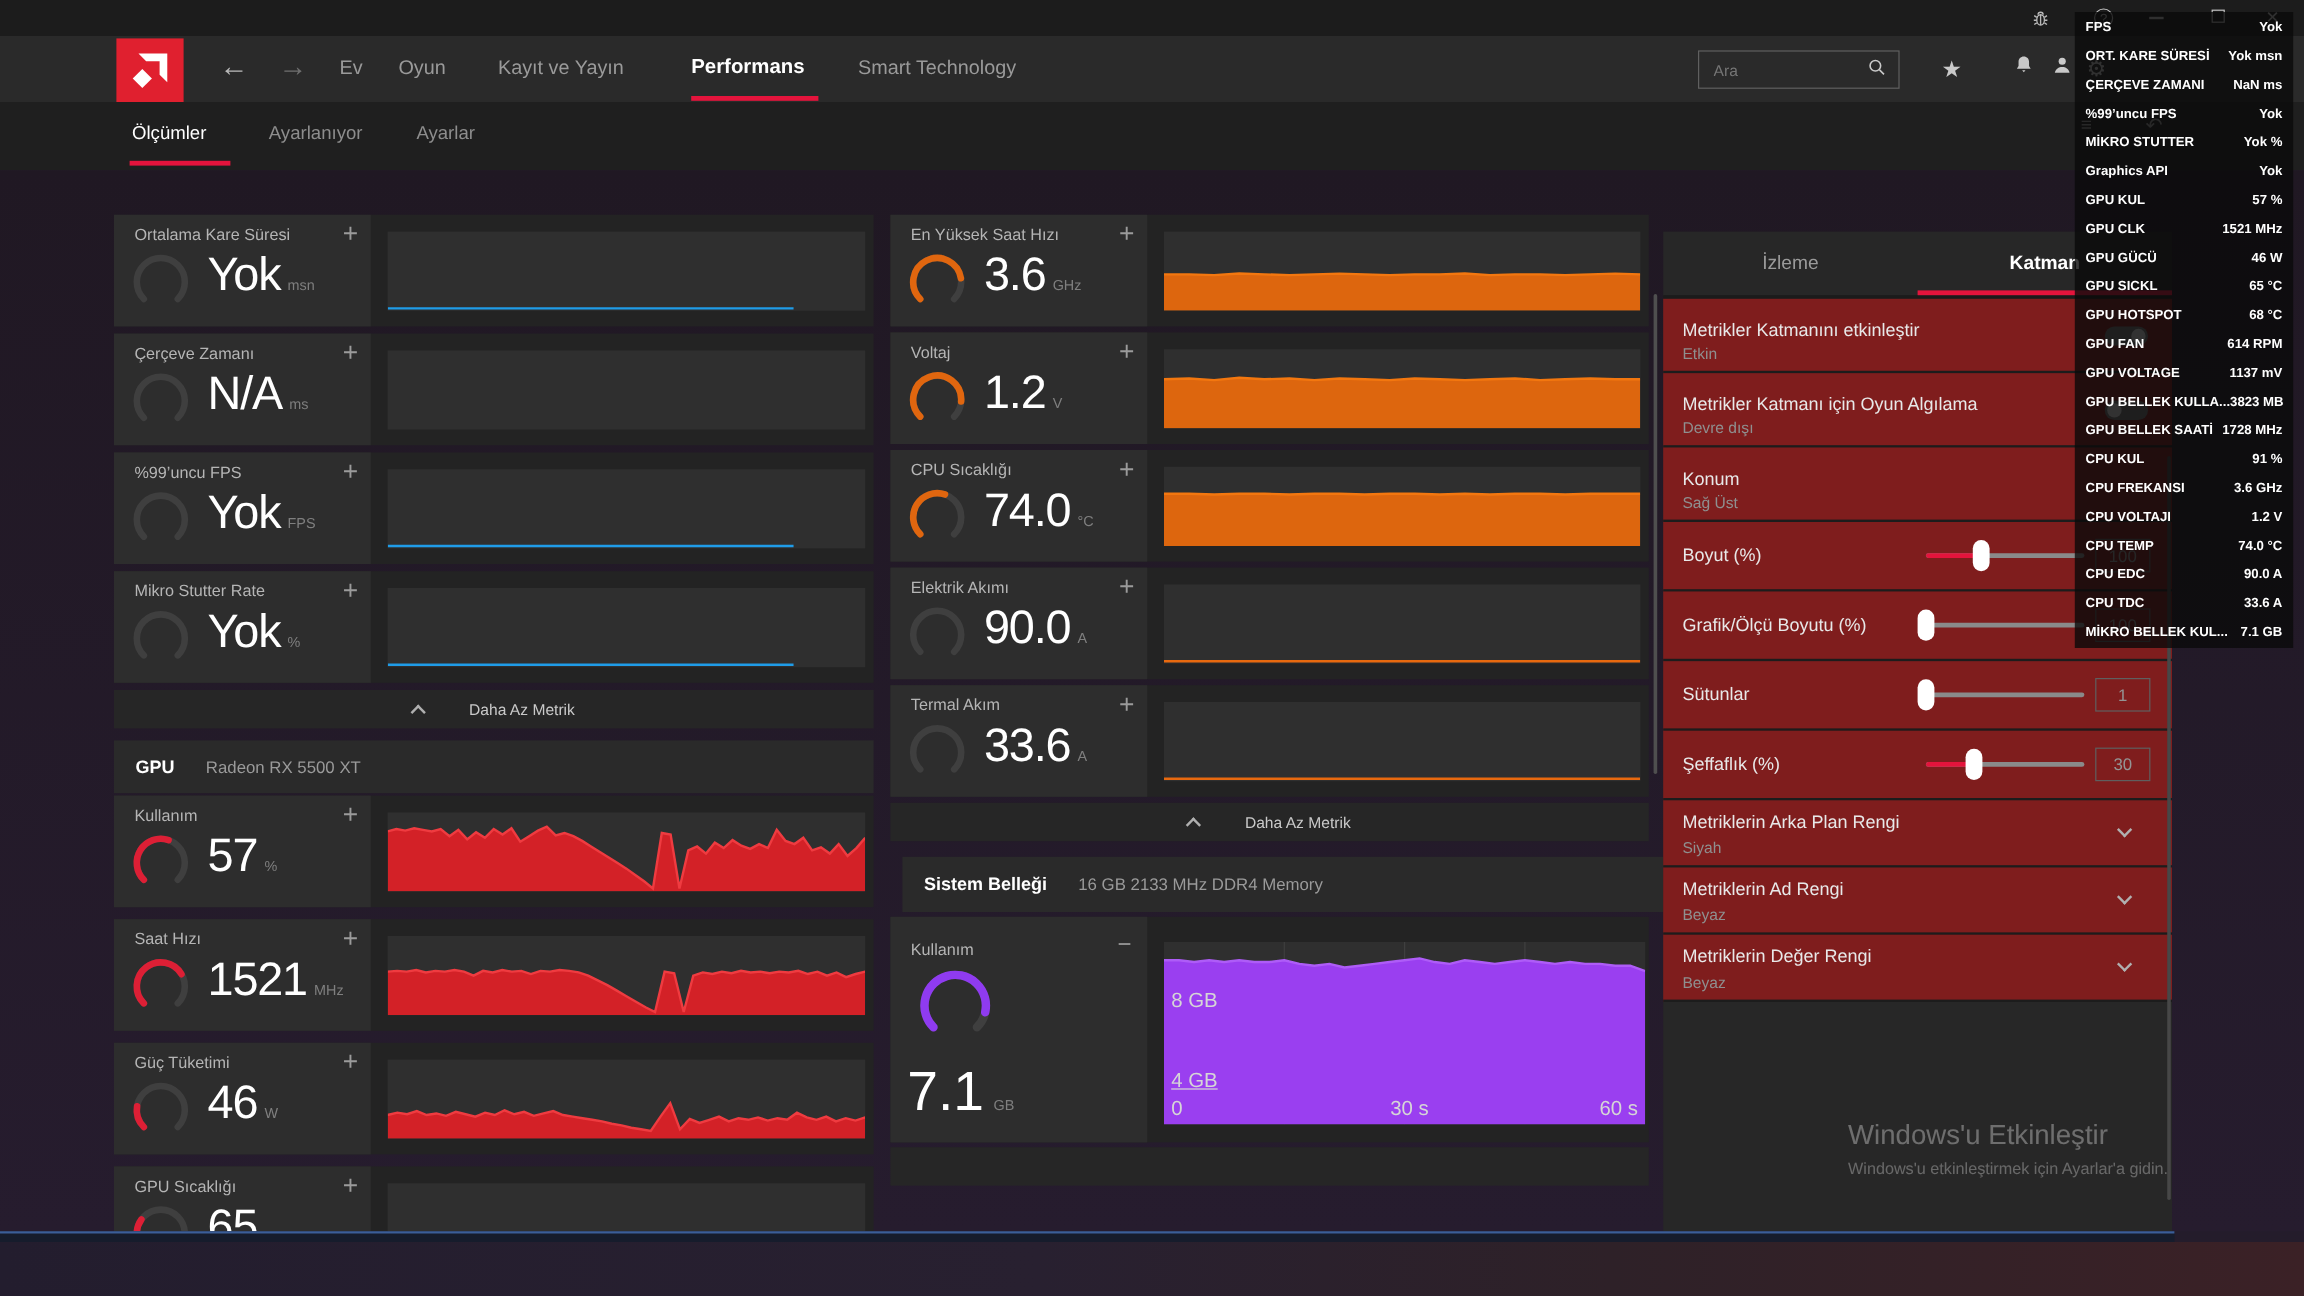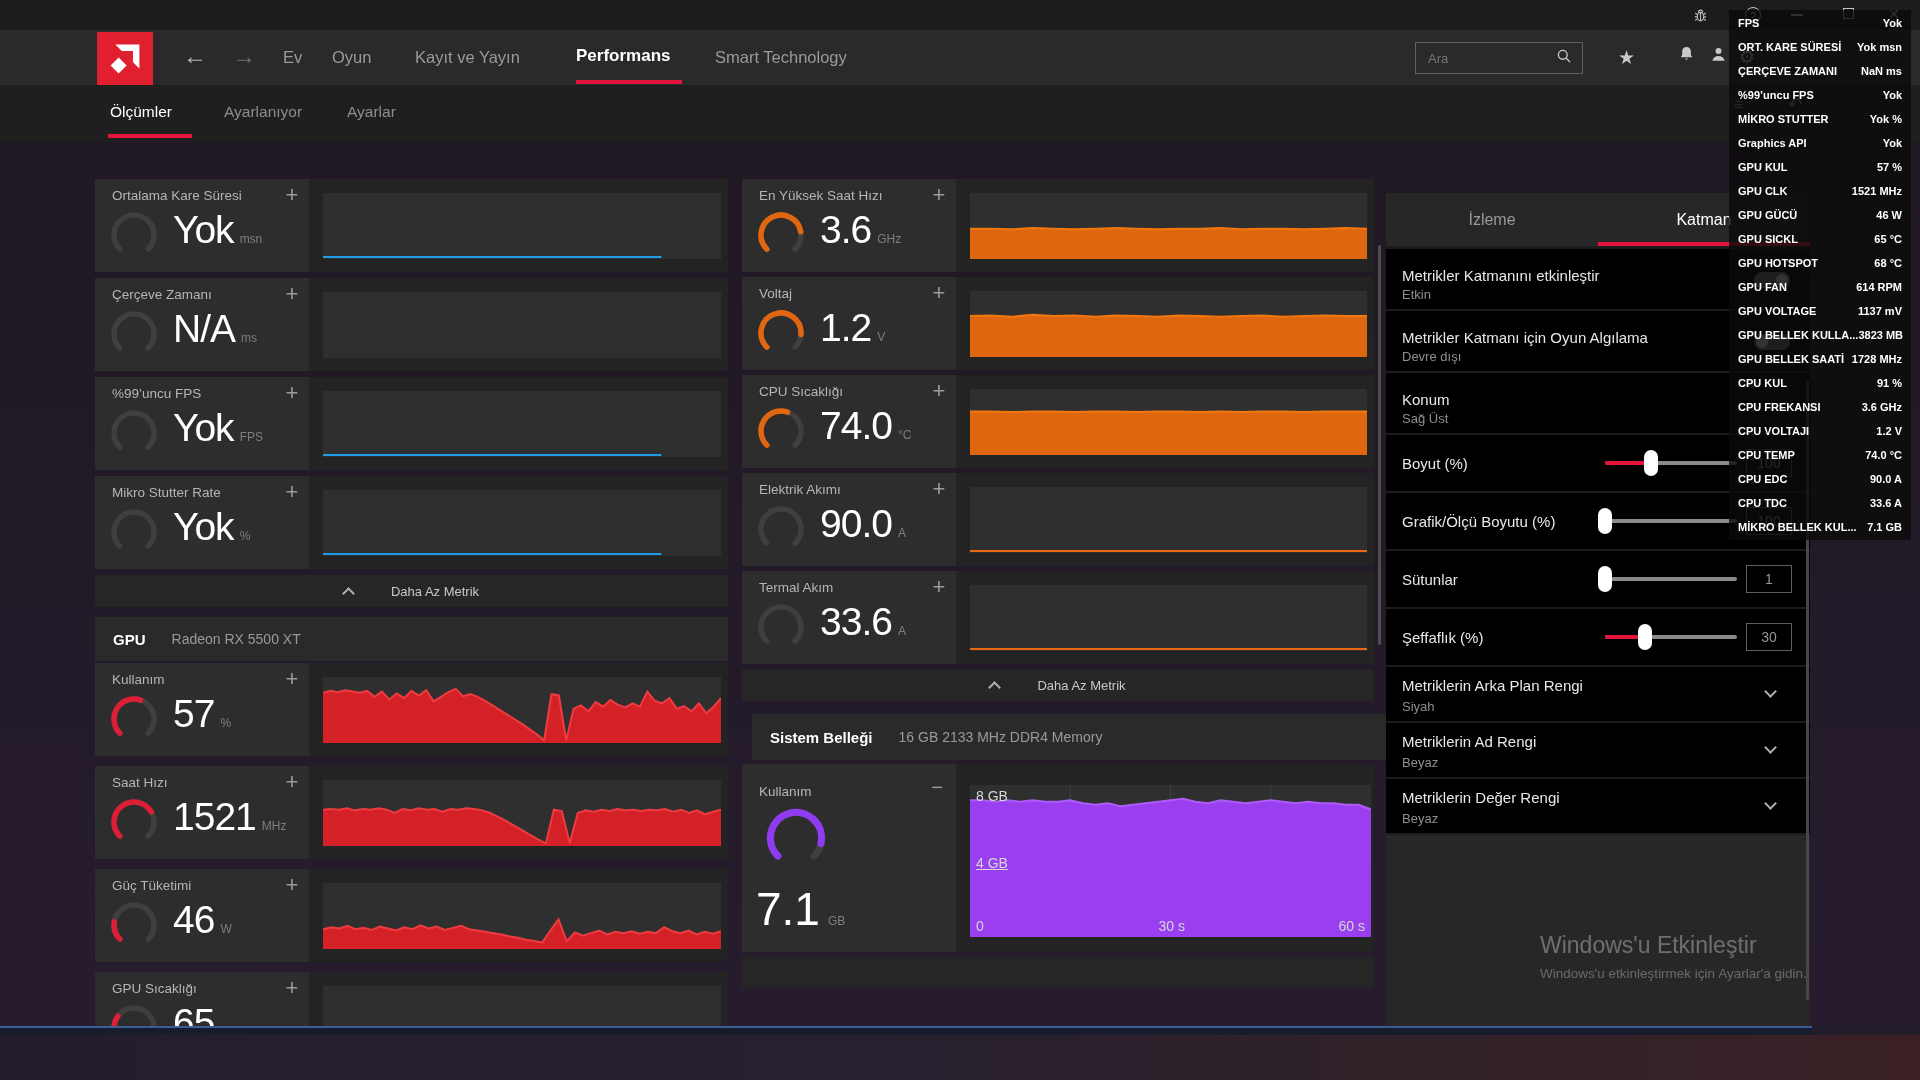--- a/index.html
+++ b/index.html
@@ -61,31 +61,31 @@
   .gpu-col .mcard{margin-bottom:10px;}
 
   
   #mem-card{position:absolute;left:742px;top:622px;width:632px;height:188px;background:#232323;}
   #mem-card .lpanel{position:absolute;left:0;top:0;width:214px;height:100%;background:#2d2d2d;}
   #mem-gauge{position:absolute;left:22px;top:42px;width:64px;height:64px;}
   #mem-val{position:absolute;left:14px;top:118px;white-space:nowrap;}
   #mem-val .v{font-size:46px;font-weight:300;color:#fff;}
   #mem-val .u{font-size:12px;color:#7f7f7f;margin-left:8px;}
   #mem-chart{position:absolute;left:228px;top:21px;width:401px;height:152px;background:#2f2f2f;}
-  .axlabel{position:absolute;font-size:14px;color:#d6d6d6;z-index:3;}
+  .axlabel{position:absolute;font-size:17px;color:#d6d6d6;z-index:3;margin-top:36px;}
   #mem-footer{position:absolute;left:742px;top:814px;width:632px;height:32px;background:#262626;}
 
   
   #panel{position:absolute;left:1386px;top:51px;width:424px;height:840px;background:#272727;}
   .p-tabs{position:relative;height:53px;display:flex;}
   .p-tab{width:212px;text-align:center;line-height:53px;font-size:16px;color:#9a9a9a;}
-  .p-tab.active{color:#fff;font-weight:normal;}
+  .p-tab.active{color:#fff;font-weight:bold;}
   #p-tab-underline{position:absolute;left:212px;top:49px;width:212px;height:4px;background:#e4143c;}
   .p-div{height:3px;background:#1b1b1b;}
-  .p-row{position:relative;background:#000000;border-bottom:2px solid #1c1c1c;}
+  .p-row{position:relative;background:#7f1d1d;border-bottom:2px solid #1c1c1c;}
   .p-row-tall{height:62px;}
   .p-row-slider{height:58px;}
   .p-row-dd{height:56px;}
   .p-title{position:absolute;left:16px;top:18px;font-size:15px;color:#e8e8e8;white-space:nowrap;}
   .p-sub{position:absolute;left:16px;top:38px;font-size:13px;color:#8f8f8f;}
   .p-row-dd .p-title{top:10px;}
   .p-row-dd .p-sub{top:32px;}
   .p-label{position:absolute;left:16px;top:50%;transform:translateY(-50%);font-size:15px;color:#e8e8e8;white-space:nowrap;}
   .sl-track{position:absolute;left:219px;top:50%;margin-top:-2px;width:132px;height:4px;background:#8a8a8a;border-radius:2px;}
   .sl-fill{position:absolute;left:219px;top:50%;margin-top:-2px;height:4px;background:#e4143c;border-radius:2px;}

